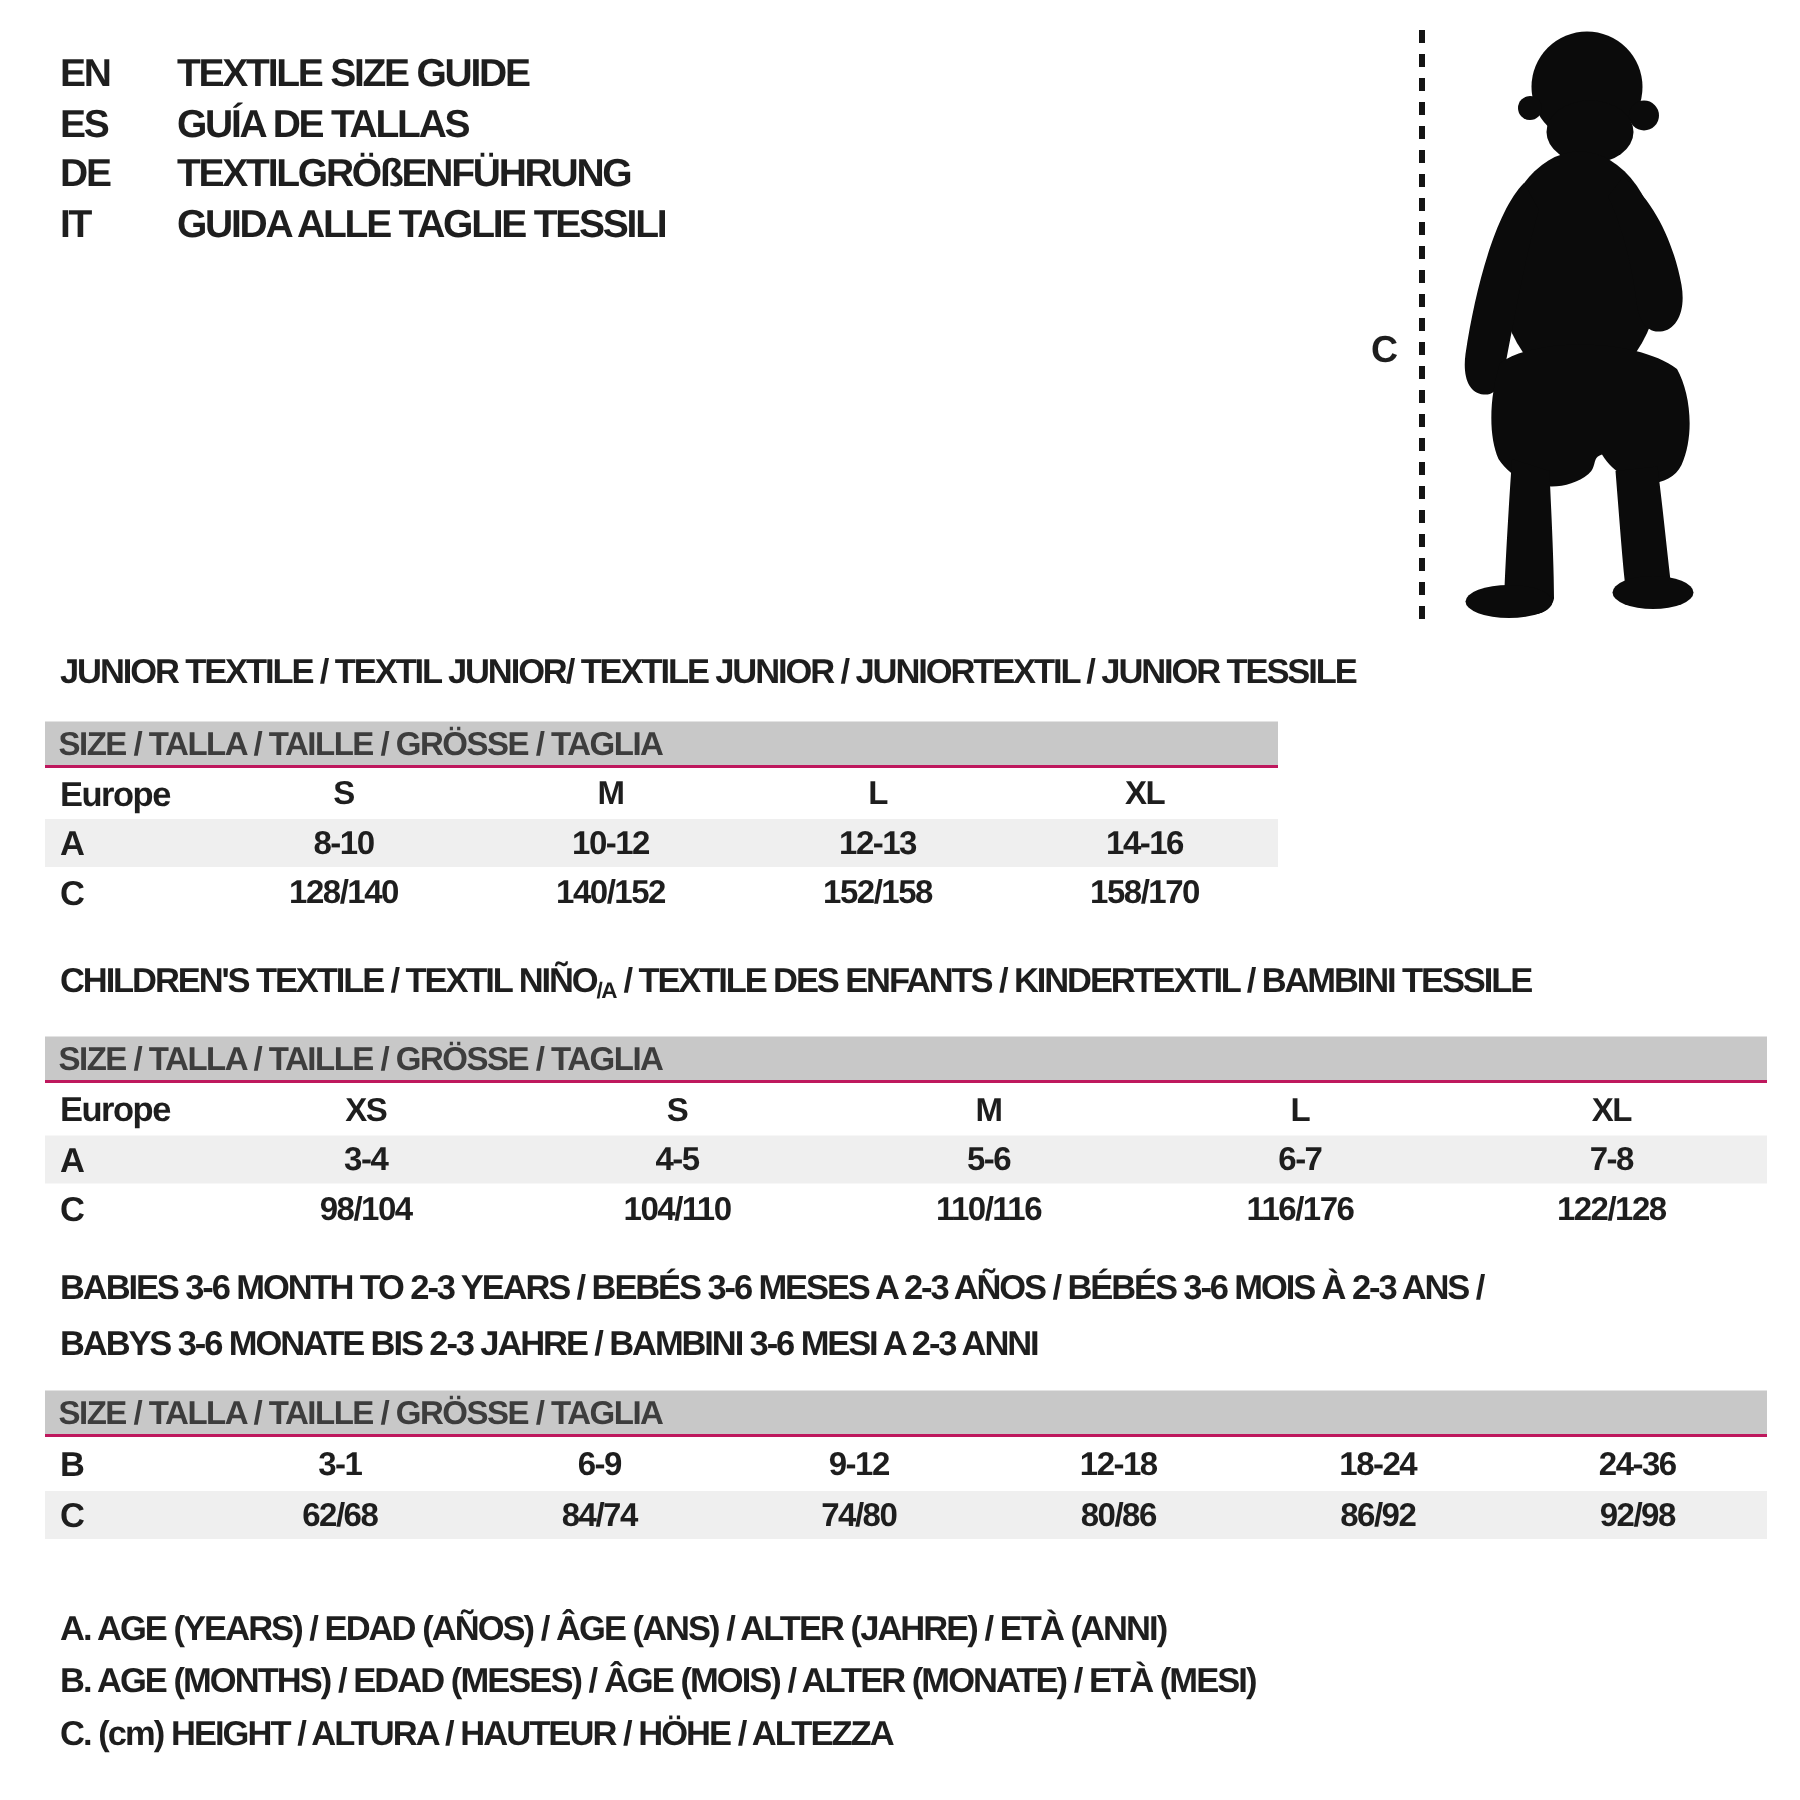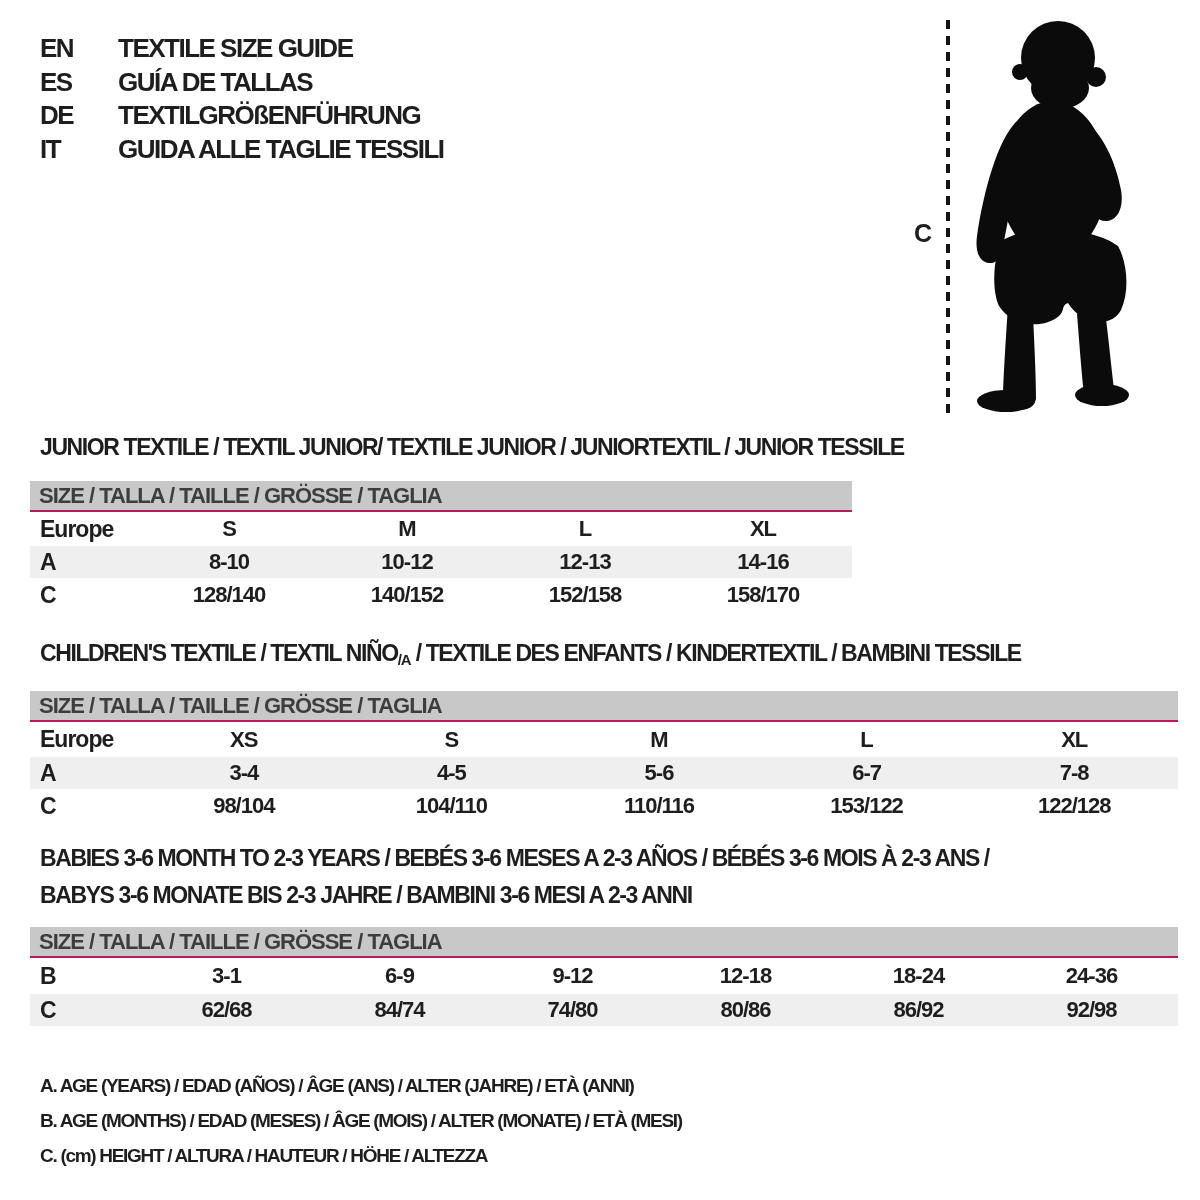--- a/index.html
+++ b/index.html
@@ -26,21 +26,21 @@
   .bar{background:var(--bar,#c8c8c8);border-bottom:2px solid #be185d;color:#3d3d3d;
        padding-left:9px;font-size:22px;letter-spacing:-1px;white-space:nowrap;}
   .row{display:grid;align-items:center;font-size:23px;letter-spacing:-1px;}
   .row .lbl{padding-left:10px;text-align:left;}
   .row .val{text-align:center;font-size:22px;}
   .cols4{grid-template-columns:110px repeat(4,1fr);}
   .cols5{grid-template-columns:110px repeat(5,1fr);}
   .cols6{grid-template-columns:110px repeat(6,1fr);}
   .shade{background:var(--shade,#efefef);}
   
-  .legend{position:absolute;left:40px;top:1068px;font-size:19px;letter-spacing:-1.3px;line-height:35px;white-space:nowrap;}
+  .legend{position:absolute;left:40px;top:1068px;font-size:23px;letter-spacing:-1.3px;line-height:35px;white-space:nowrap;}
 </style>
 </head>
 <body>
 
 <div class="page">
 
   <div class="lang-block">
     <div class="lang-row">
       <span class="lang-code">EN</span>
       <span class="lang-title">TEXTILE SIZE GUIDE</span>
@@ -125,21 +125,21 @@
       <span class="val">4-5</span>
       <span class="val">5-6</span>
       <span class="val">6-7</span>
       <span class="val">7-8</span>
     </div>
     <div class="row cols5" style="height:34px;">
       <span class="lbl">C</span>
       <span class="val">98/104</span>
       <span class="val">104/110</span>
       <span class="val">110/116</span>
-      <span class="val">153/122</span>
+      <span class="val">116/176</span>
       <span class="val">122/128</span>
     </div>
   </div>
 
   <div class="sec-title two-line" style="top:840px;">
     <div>BABIES 3-6 MONTH TO 2-3 YEARS / BEBÉS 3-6 MESES A 2-3 AÑOS / BÉBÉS 3-6 MOIS À 2-3 ANS /</div>
     <div>BABYS 3-6 MONATE BIS 2-3 JAHRE / BAMBINI 3-6 MESI A 2-3 ANNI</div>
   </div>
   <div class="tbl" style="top:927px;width:1148px;">
     <div class="bar" style="line-height:29px;">

